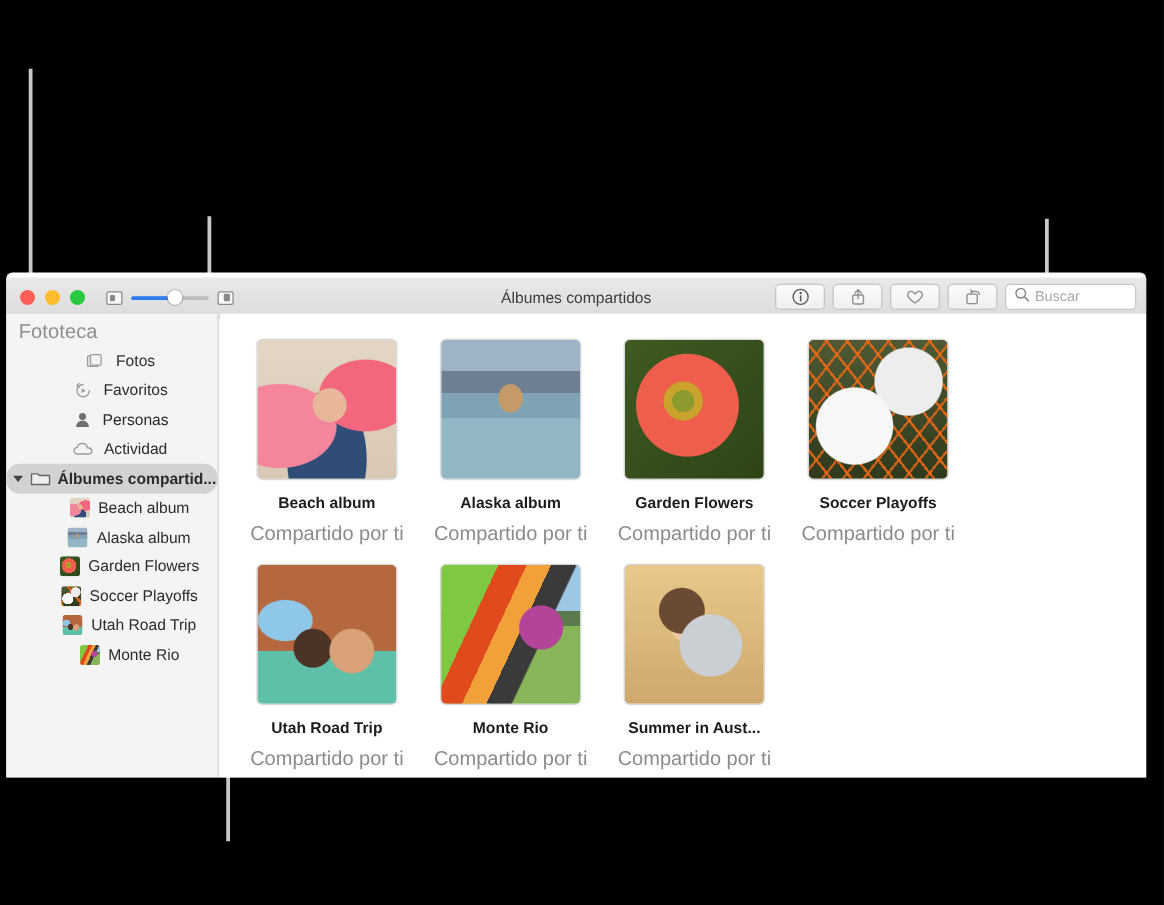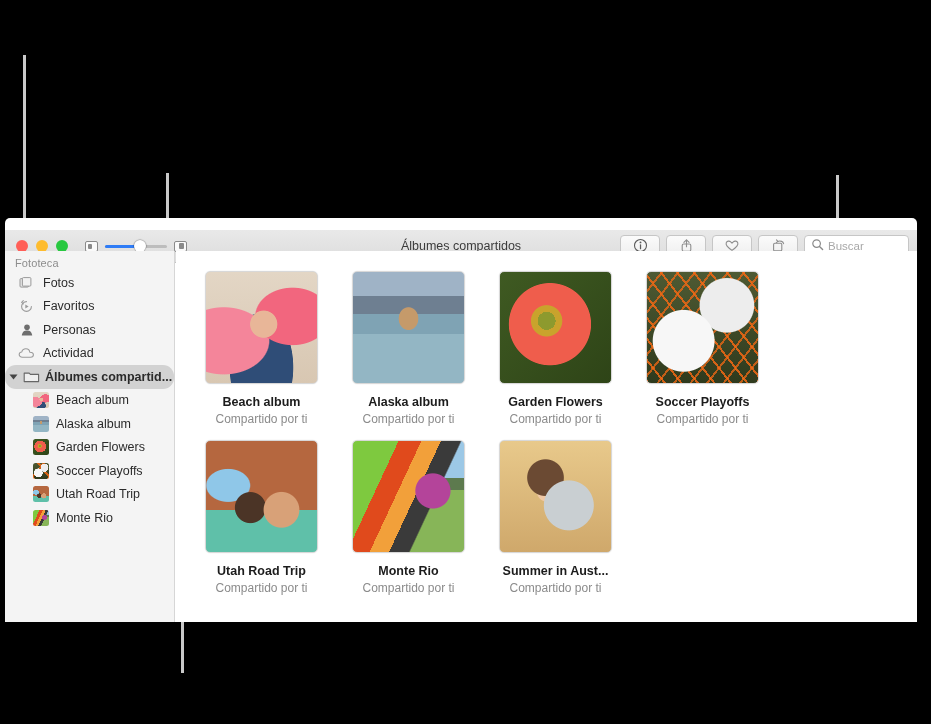--- a/index.html
+++ b/index.html
@@ -18,21 +18,21 @@
   
   .window {
     position: absolute; left: 5px; top: 218px;
     width: 912px; height: 404px;
     background: #fff; overflow: hidden;
     border-radius: 5px 5px 0 0;
   }
 
   
   .titlebar {
-    position: absolute; left: 0; top: 12px; width: 100%; height: 33px;
+    position: absolute; left: 0; top: 4px; width: 100%; height: 33px;
     background: linear-gradient(to bottom, #e9e9e9, #dcdcdc);
     border-bottom: 1px solid #c2c2c2;
     display: flex; align-items: center;
   }
   .traffic { display: flex; gap: 8px; padding-left: 11px; align-items: center; }
   .tl { width: 12px; height: 12px; border-radius: 50%; }
   .tl.red { background: #ff5f57; }
   .tl.yellow { background: #febc2e; }
   .tl.green { background: #28c840; }
 
@@ -84,25 +84,25 @@
   }
   .searchbox .ph { font-size: 11.5px; color: #a8a8a8; }
 
   
   .sidebar {
     position: absolute; left: 0; top: 33px; width: 170px; bottom: 0;
     background: #f4f4f4; border-right: 1px solid #d6d6d6;
     overflow: hidden;
   }
   .sec-header {
-    font-size: 11px; color: #8d8d8d; padding: 6px 0 2px 10px; letter-spacing: .1px;
+    font-size: 16px; color: #8d8d8d; padding: 6px 0 2px 10px; letter-spacing: .1px;
   }
   .srow {
     height: 23.5px; display: flex; align-items: center; gap: 8px;
-    padding-left: 13px; font-size: 12.5px; color: #2b2b2b;
+    padding-left: 13px; font-size: 12.5px; color: #2b2b2b; justify-content: center;
   }
   .srow .ico { width: 17px; display: flex; justify-content: center; align-items: center; }
   .srow.sel { background: #d2d2d2; font-weight: bold; padding-left: 6px; gap: 5px; border-radius: 11px; }
   .srow.child { padding-left: 28px; gap: 7px; }
   .tri {
     width: 0; height: 0; border-left: 5px solid #444;
     border-top: 4px solid transparent; border-bottom: 4px solid transparent;
     transform: rotate(90deg); margin-right: 2px; flex: 0 0 auto;
   }
   .thumb-mini {
@@ -117,21 +117,21 @@
   }
   .grid { display: flex; flex-wrap: wrap; }
   .cell { width: 147px; margin-bottom: 14px; text-align: center; }
   .cell .ph {
     width: 113px; height: 113px; margin: 0 auto;
     border-radius: 5px; border: 1px solid #d8d8d8;
     background-size: cover; background-position: center;
     box-shadow: 0 0 0 .5px rgba(0,0,0,.04);
   }
   .cell .nm { font-size: 12.5px; font-weight: bold; color: #1c1c1c; margin-top: 11px; }
-  .cell .sub { font-size: 12px; color: #8b8b8b; margin-top: 3px; }
+  .cell .sub { font-size: 16px; color: #8b8b8b; margin-top: 10px; }
 
   
   .p-beach { background:
       radial-gradient(circle at 52% 47%, #e8b698 0 16%, transparent 17%),
       radial-gradient(ellipse at 78% 40%, #f2667e 0 30%, transparent 31%),
       radial-gradient(ellipse at 16% 62%, #f4859a 0 34%, transparent 35%),
       radial-gradient(ellipse at 50% 86%, #2f4d77 0 40%, transparent 41%),
       linear-gradient(to bottom, #e3d6c5, #d8c7b2); }
   .p-alaska { background:
       radial-gradient(ellipse at 50% 42%, #c59a6a 0 12%, transparent 13%),

